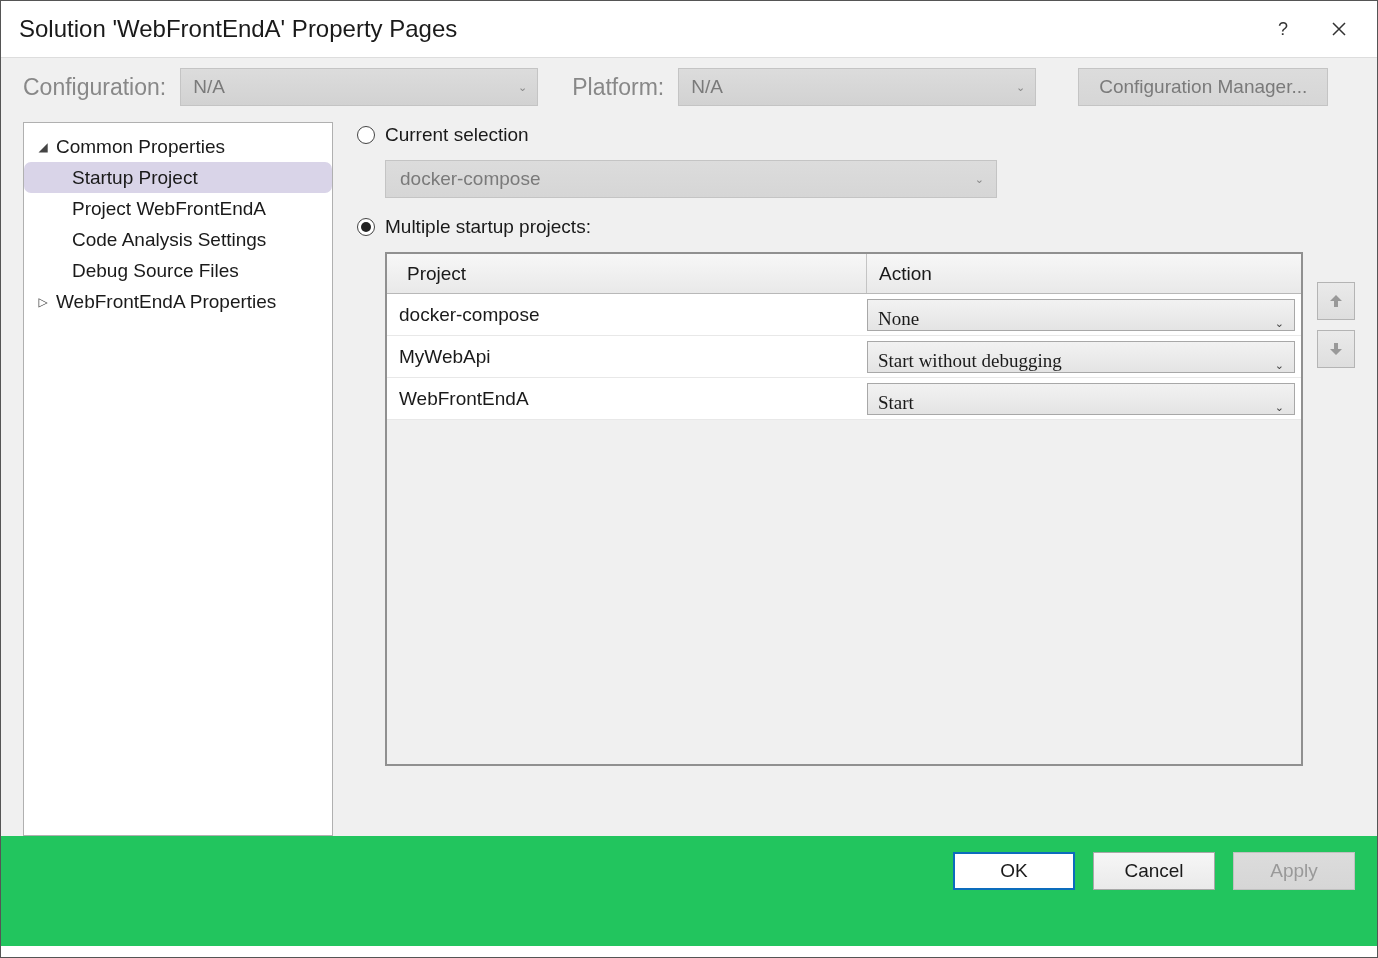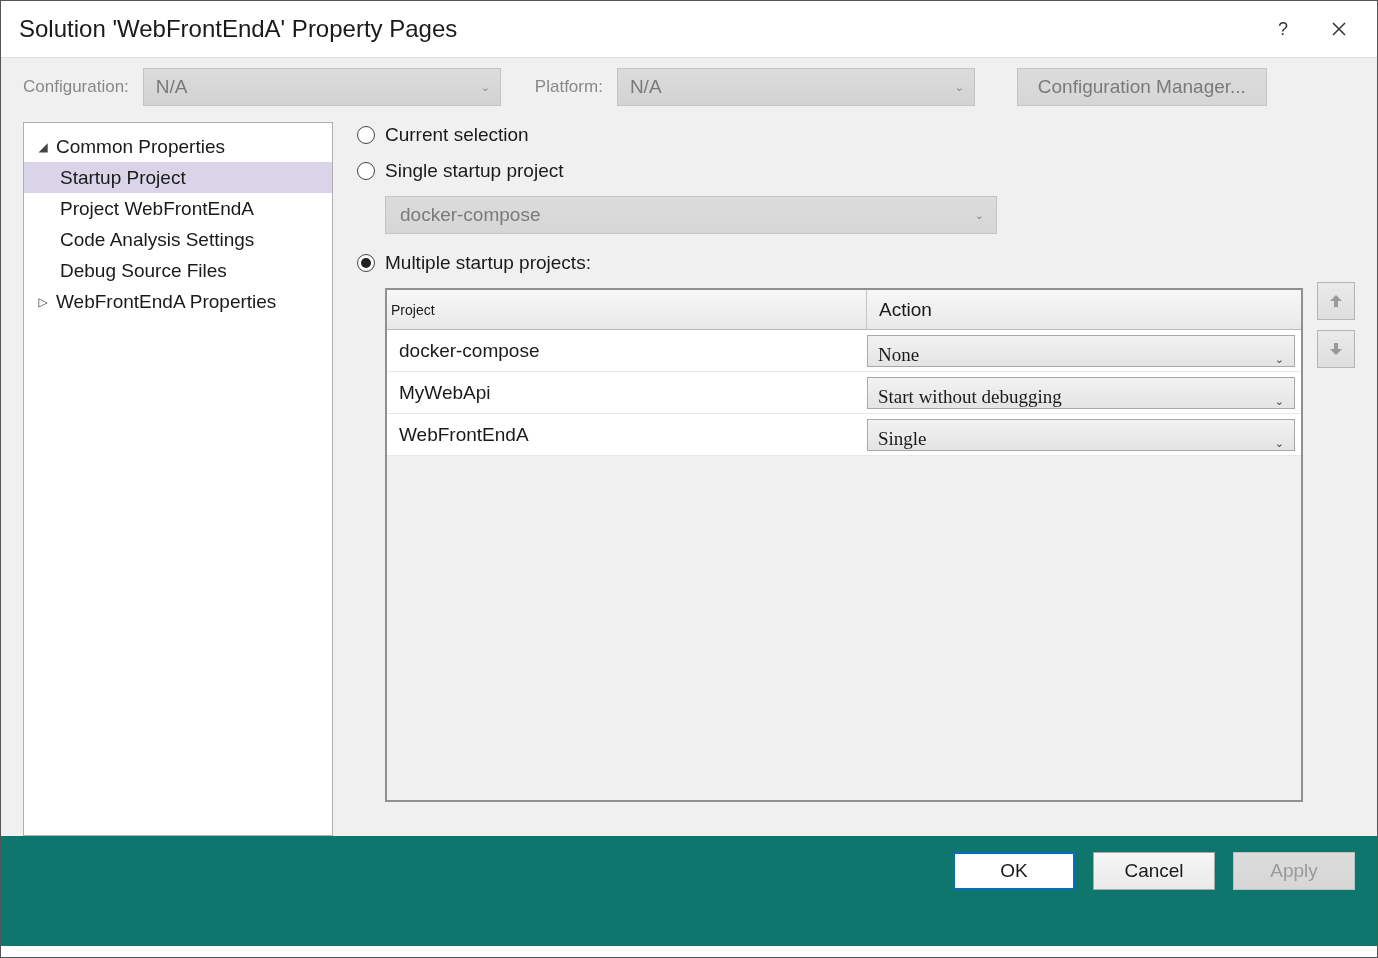--- a/index.html
+++ b/index.html
@@ -36,21 +36,21 @@
     .cfgbar {
       display: flex;
       align-items: center;
       gap: 14px;
       padding: 10px 22px 16px 22px;
       background: #f0f0f0;
       border-top: 1px solid #ddd;
     }
     .cfgbar label {
       color: #888;
-      font-size: 17px;
+      font-size: 23px;
     }
     .cfgbar .combo {
       height: 38px;
       background: linear-gradient(#dcdcdc,#d2d2d2);
       border: 1px solid #c4c4c4;
       padding: 0 12px;
       color: #7a7a7a;
       display: flex;
       align-items: center;
       flex: 1;
@@ -95,21 +95,21 @@
       height: 31px;
       padding-left: 10px;
     }
     .tree-row .exp {
       width: 18px;
       text-align: center;
       font-size: 12px;
       color: #444;
     }
     .tree-row .lbl { padding-left: 4px; }
-    .tree-row.child { padding-left: 32px; }
+    .tree-row.child { padding-left: 44px; border-radius: 7px; }
     .tree-row.sel { background: #d9d4e8; }
     .main {
       flex: 1;
       display: flex;
       gap: 14px;
     }
     .options { flex: 1; }
     .radio-row {
       display: flex;
       align-items: center;
@@ -152,24 +152,24 @@
       flex-direction: column;
     }
     .grid-header {
       display: flex;
       height: 40px;
       background: linear-gradient(#f7f7f7,#e9e9e9);
       border-bottom: 1px solid #b8b8b8;
     }
     .gh-proj {
       width: 480px;
-      padding: 0 4px;
+      padding: 0 20px;
       display: flex; align-items: center;
       border-right: 1px solid #c4c4c4;
-      font-size: 14px;
+      font-size: 19px;
     }
     .gh-act {
       flex: 1;
       padding: 0 12px;
       display: flex; align-items: center;
       font-size: 19px;
     }
     .grid-body {
       background: #fff;
     }
@@ -210,21 +210,21 @@
       background: linear-gradient(#eaeaea,#dedede);
       border: 1px solid #b4b4b4;
       display: flex; align-items: center; justify-content: center;
       color: #888;
     }
     .footer {
       display: flex;
       justify-content: flex-end;
       gap: 18px;
       padding: 16px 22px 0 22px;
-      background: #0f766e;
+      background: #22c55e;
       height: 110px;
     }
     .btn {
       width: 122px; height: 38px;
       display: flex; align-items: center; justify-content: center;
       background: linear-gradient(#f6f6f6,#eaeaea);
       border: 1px solid #a8a8a8;
     }
     .btn.ok { border: 2px solid #0c6cbc; background: #fff; }
     .btn.apply { color: #999; background: linear-gradient(#dcdcdc,#d6d6d6); border-color:#c0c0c0; }
@@ -280,24 +280,20 @@
       <span class="exp">▷</span>
       <span class="lbl">WebFrontEndA Properties</span>
     </div>
   </div>
 
   <div class="main">
     <div class="options">
       <div class="radio-row">
         <span class="radio"></span>
         <span>Current selection</span>
-      </div>
-      <div class="radio-row">
-        <span class="radio"></span>
-        <span>Single startup project</span>
       </div>
       <div class="single-combo">
         <span>docker-compose</span>
         <span class="chev">⌄</span>
       </div>
       <div class="radio-row">
         <span class="radio checked"></span>
         <span>Multiple startup projects:</span>
       </div>
       <div class="grid">
@@ -321,21 +317,21 @@
                 <div class="act-combo">
                   <span>Start without debugging</span>
                   <span class="chev">⌄</span>
                 </div>
               </div>
           </div>
           <div class="grid-row">
             <div class="gc-proj">WebFrontEndA</div>
             <div class="gc-act">
                 <div class="act-combo">
-                  <span>Single</span>
+                  <span>Start</span>
                   <span class="chev">⌄</span>
                 </div>
               </div>
           </div>
         </div>
       </div>
     </div>
     <div class="updown">
       <div class="ud-btn">
         <svg width="16" height="16" viewBox="0 0 16 16">

